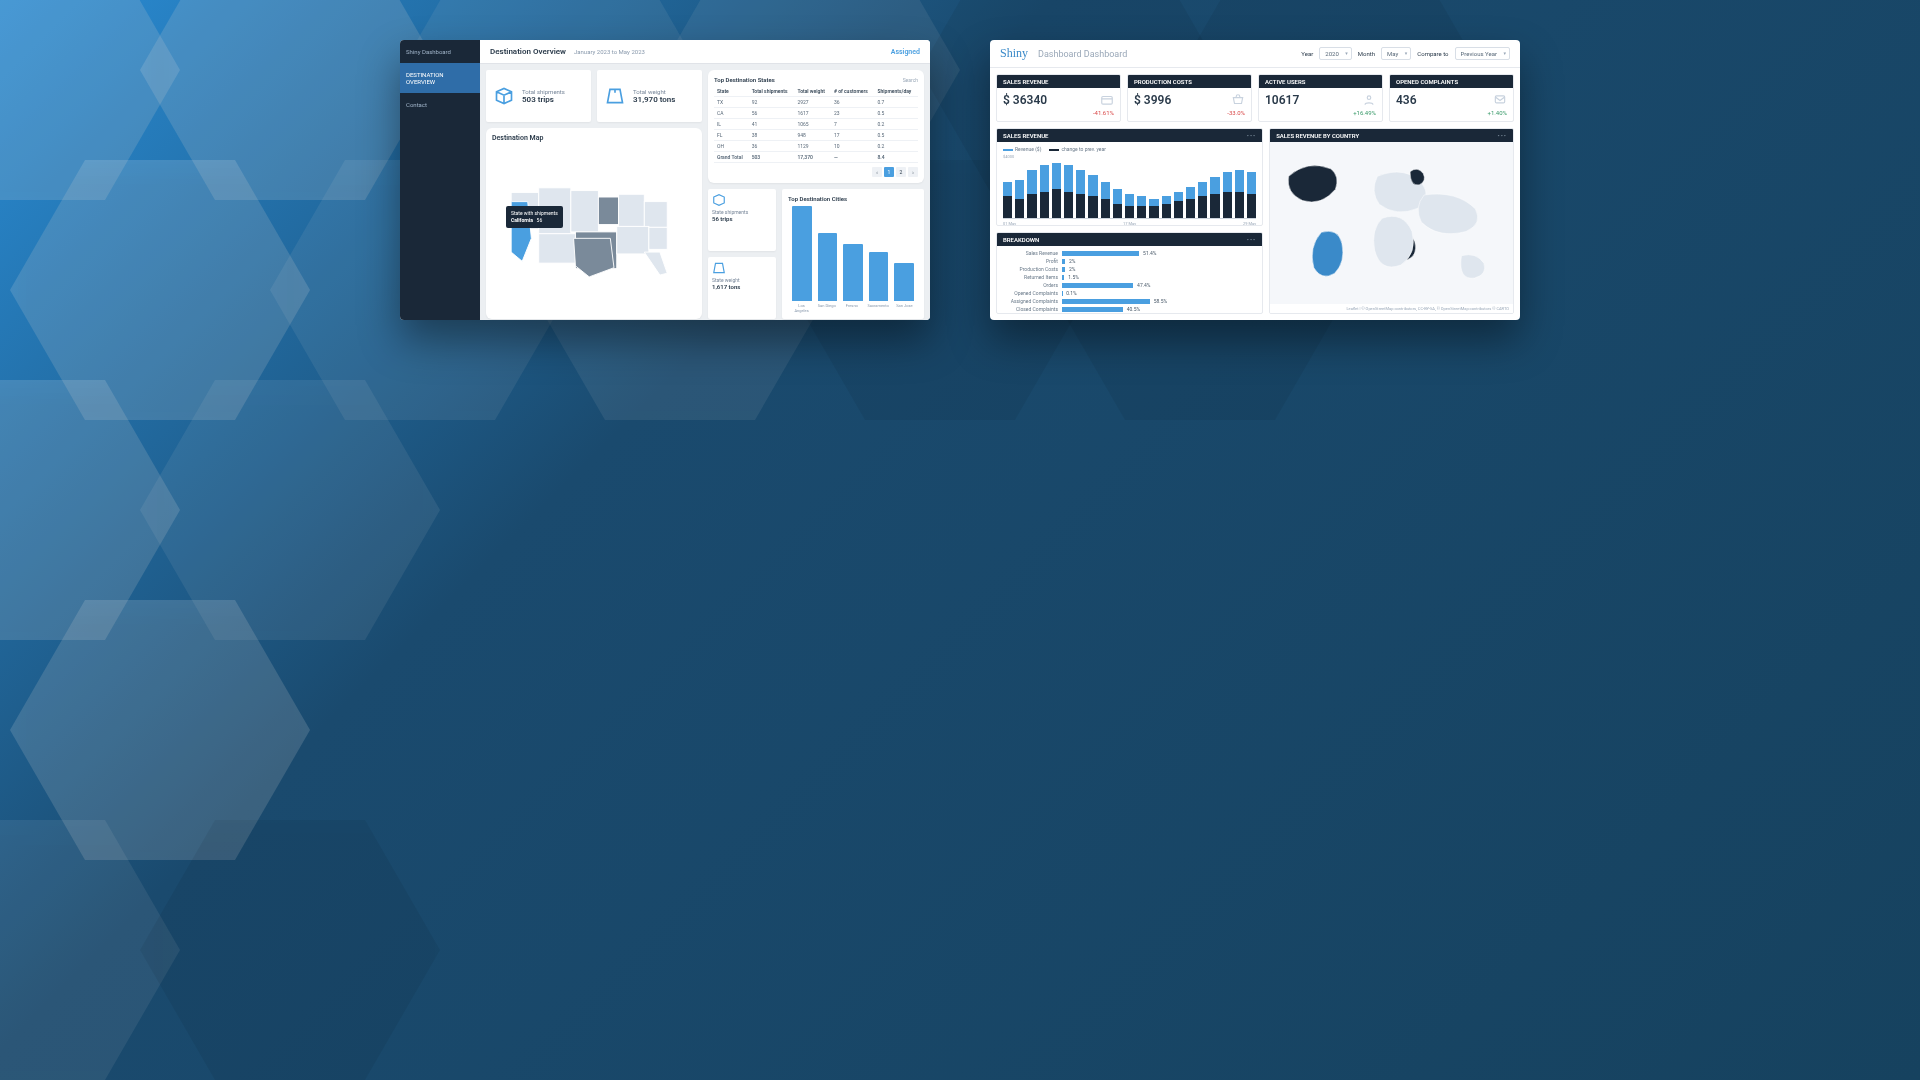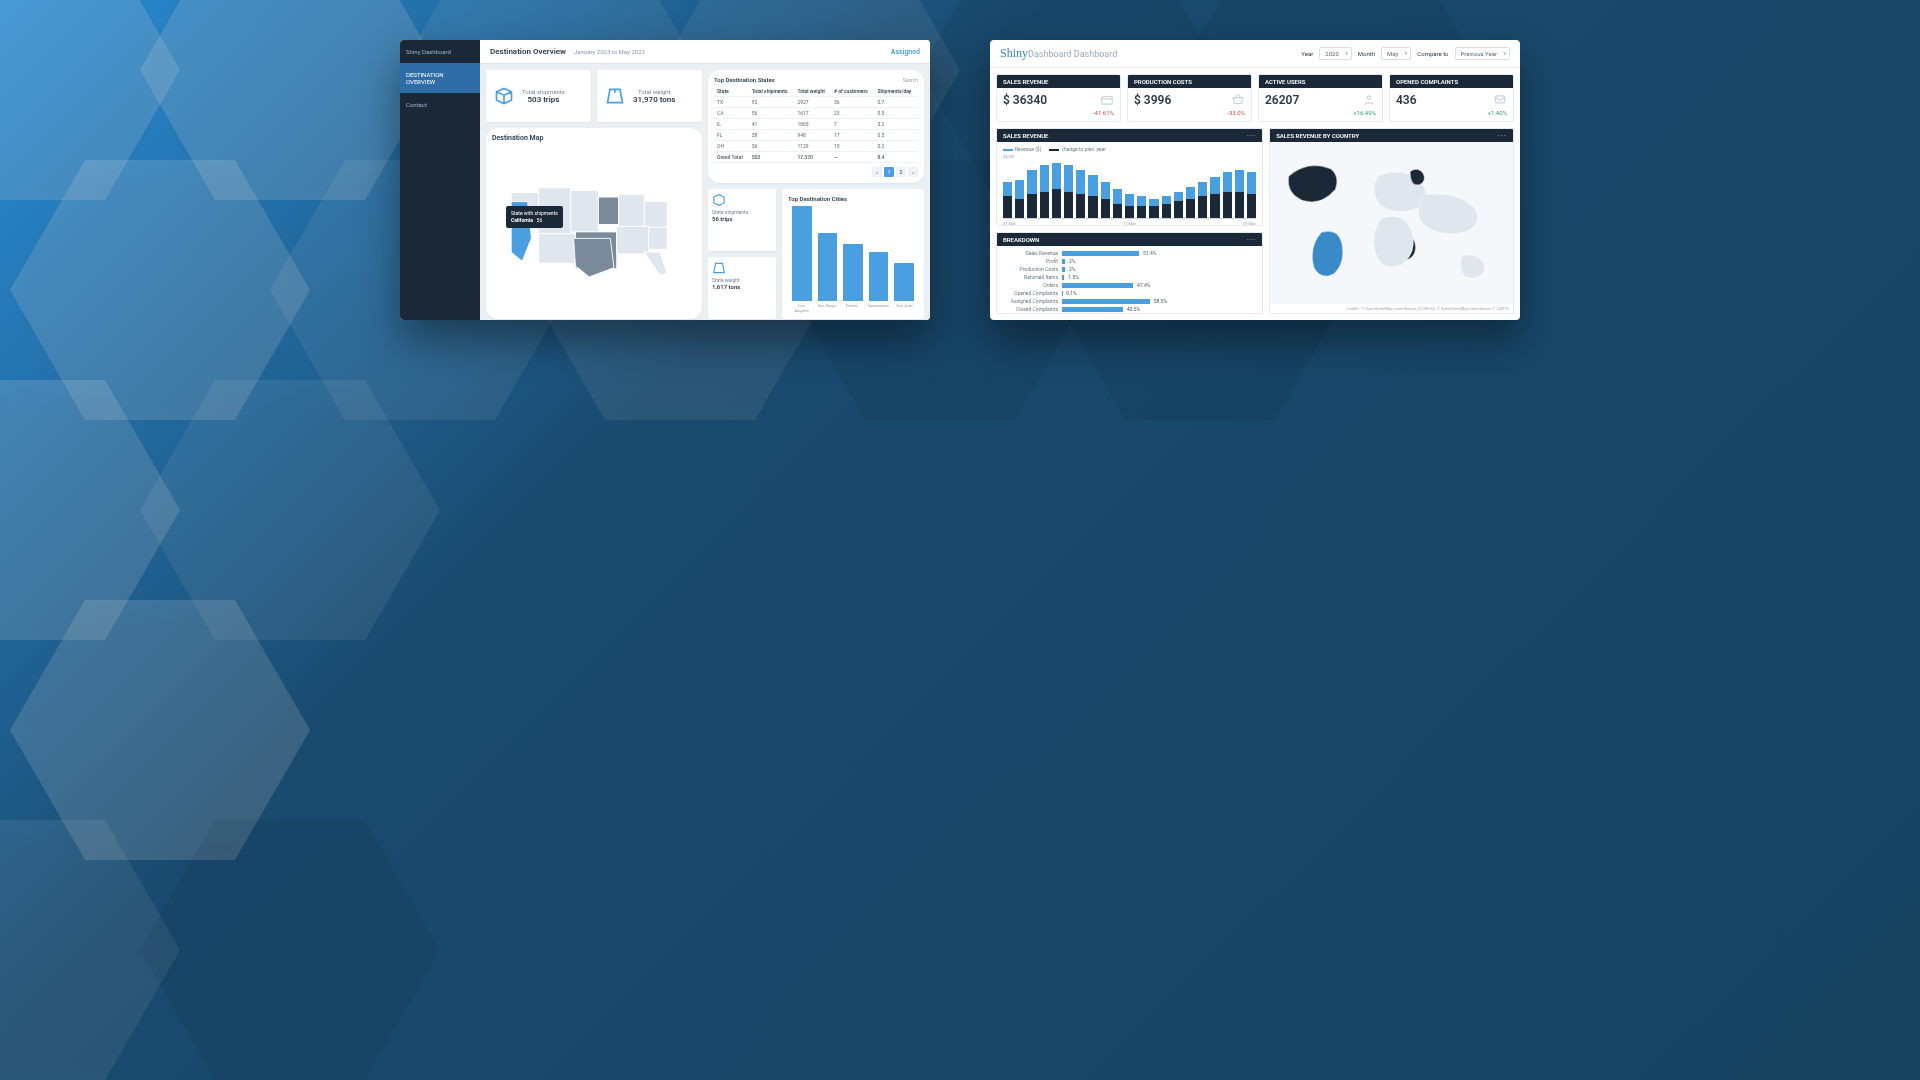--- a/index.html
+++ b/index.html
@@ -99,39 +99,38 @@
   .d1-body {
     flex: 1;
     display: grid;
     grid-template-columns: 1.1fr 1.1fr;
     grid-template-rows: 52px 1fr;
     gap: 6px;
     padding: 6px;
   }
   .d1-card {
     background: #fff;
-    border-radius: 12px;
+    border-radius: 6px;
     padding: 6px;
     box-shadow: 0 1px 2px rgba(0,0,0,0.05);
   }
   .d1-kpi-row {
     grid-column: 1 / 2;
     display: flex;
     gap: 6px;
   }
   .d1-kpi {
     background: #fff;
     flex: 1;
     padding: 6px;
     border-radius: 2px;
     box-shadow: 0 1px 2px rgba(0,0,0,0.05);
     display: flex;
     gap: 6px;
     align-items: center;
-    text-align: center;
   }
   .d1-kpi .ico {
     width: 24px; height: 24px;
     color: #4a9fe0;
     display: flex; align-items: center; justify-content: center;
   }
   .d1-kpi .lbl { font-size: 6px; color: #78879a; }
   .d1-kpi .val { font-size: 8px; font-weight: 600; }
   .d1-map-card { grid-column: 1/2; grid-row: 2 / 3; display:flex; flex-direction:column; }
   .d1-map-card .title { font-size: 7px; font-weight: 600; margin-bottom: 4px; }
@@ -202,20 +201,21 @@
   .d2 {
     flex-direction: column;
     width: 530px;
     height: 280px;
   }
   .d2-header {
     display: flex;
     align-items: center;
     padding: 6px 10px;
     border-bottom: 1px solid #e6e9ee;
+    gap: 10px;
   }
   .d2-header .logo { font-family: cursive; font-size: 12px; color: #3a8ac9; }
   .d2-header .title { color: #9aa8b8; font-size: 9px; }
   .d2-filters { margin-left:auto; display:flex; gap:6px; align-items:center; font-size:6px; }
   .d2-select {
     border: 1px solid #d8dee6;
     padding: 2px 12px 2px 5px;
     border-radius: 2px;
     background: #fff;
     position: relative;
@@ -569,21 +569,21 @@
                     <path d="M4 8h16l-2 10H6z M9 8V6a3 3 0 016 0v2"></path>
                   </svg></span>
       </div>
       <span class="d2-kpi-delta neg">-33.0%</span>
     </div>
           </div>
           <div class="d2-kpi">
             <div class="d2-kpi-hdr">ACTIVE USERS</div>
     <div class="d2-kpi-body">
       <div class="d2-kpi-row">
-        <span class="d2-kpi-val">26207</span>
+        <span class="d2-kpi-val">10617</span>
         <span class="d2-kpi-ico"><svg viewBox="0 0 24 24" fill="none" stroke="currentColor" stroke-width="2">
                     <circle cx="12" cy="8" r="3"></circle>
                     <path d="M5 20c1-4 13-4 14 0"></path>
                   </svg></span>
       </div>
       <span class="d2-kpi-delta pos">+16.49%</span>
     </div>
           </div>
           <div class="d2-kpi">
             <div class="d2-kpi-hdr">OPENED COMPLAINTS</div>

